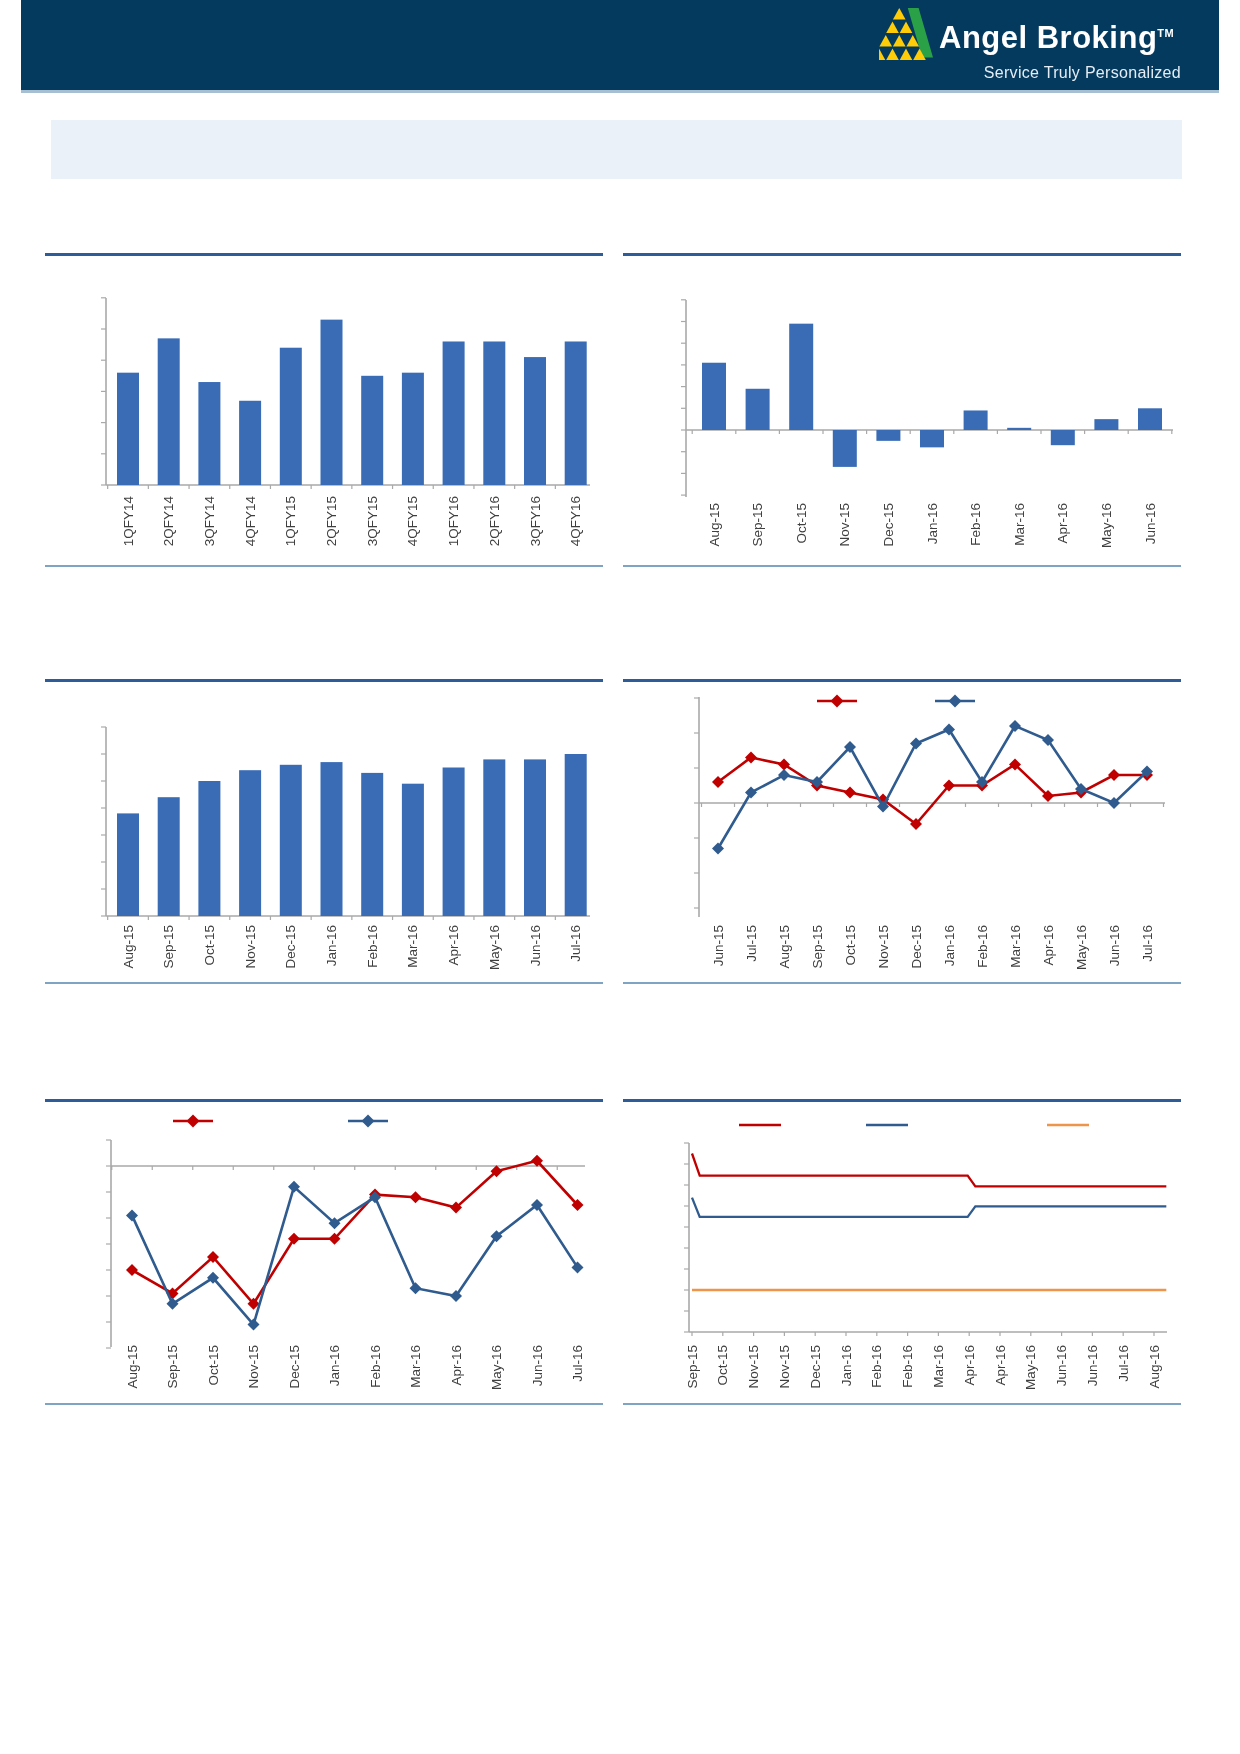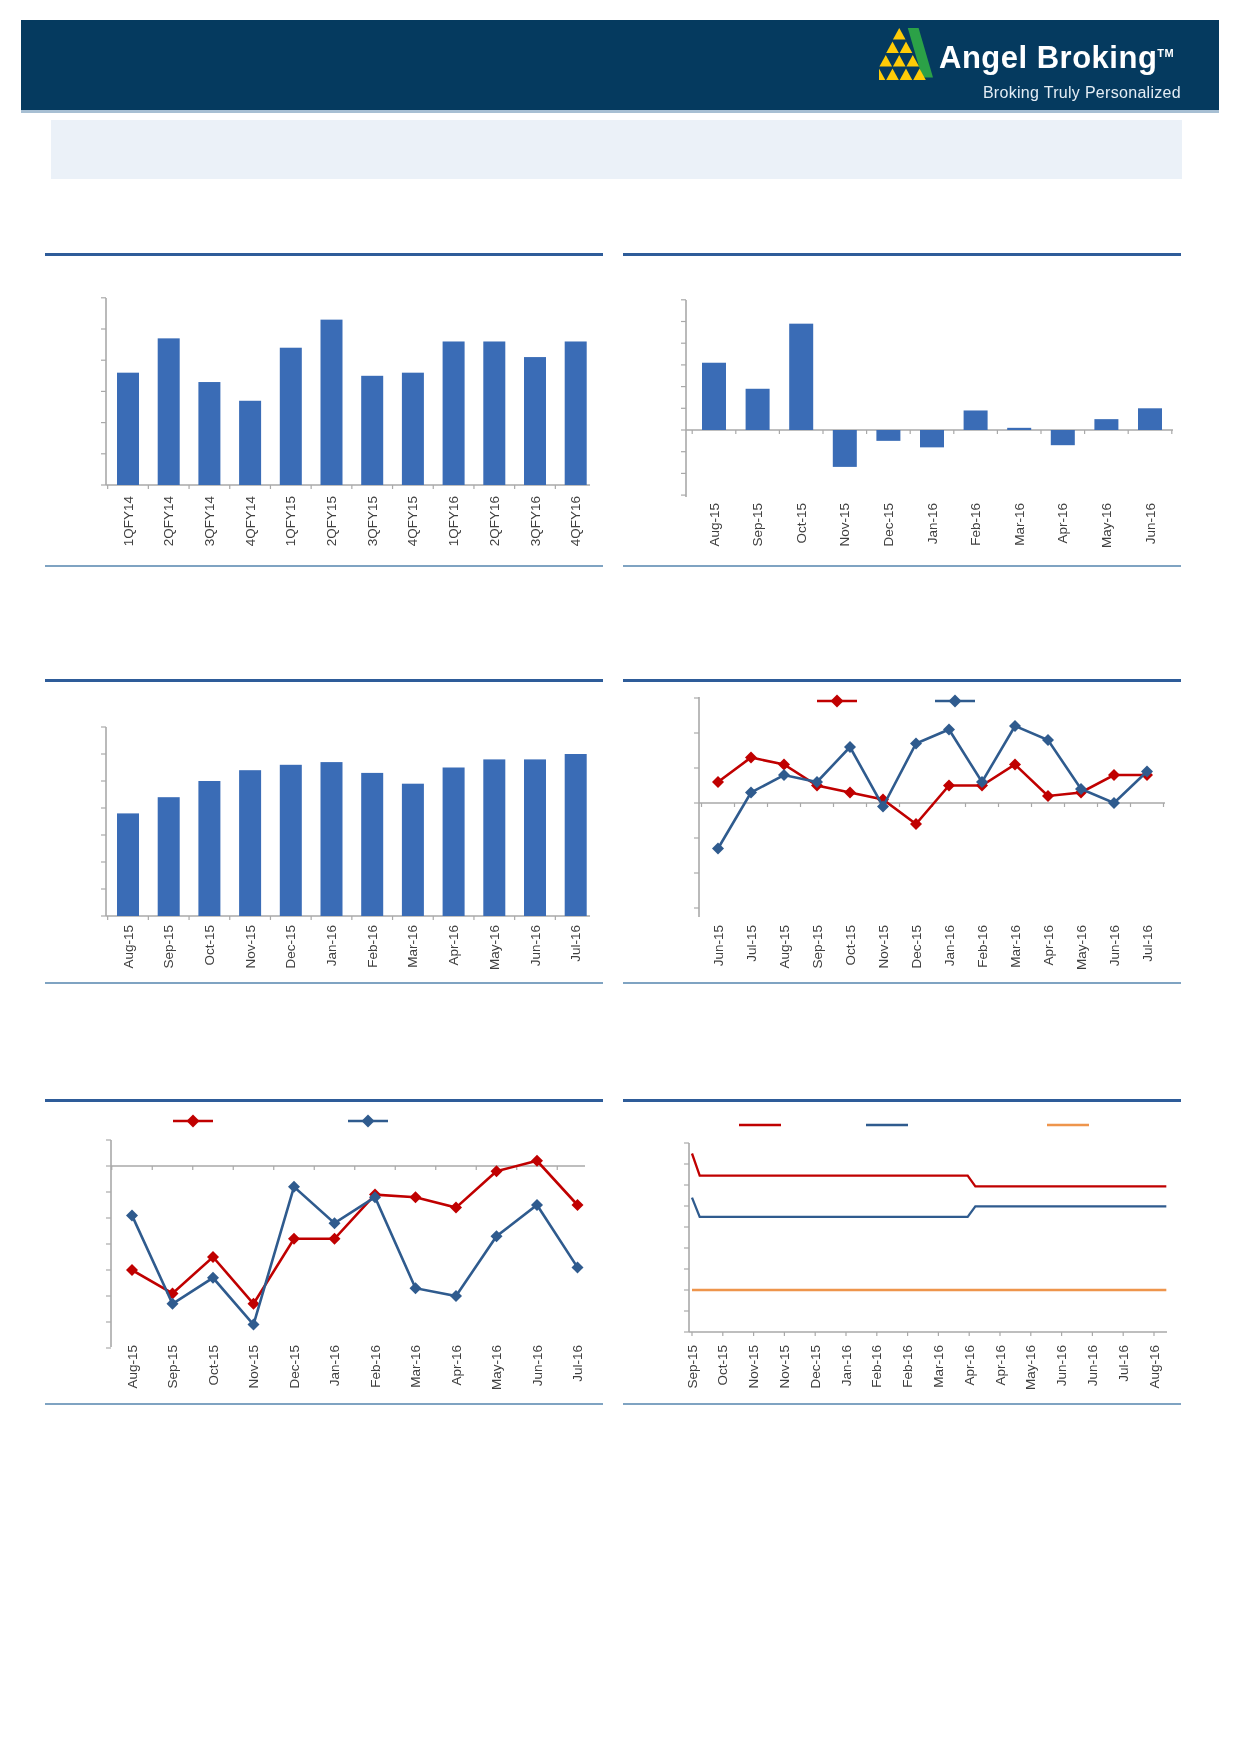--- a/index.html
+++ b/index.html
@@ -1,18 +1,18 @@
 <!DOCTYPE html>
 <html><head>
 <meta charset="utf-8">
 <style>
   html,body{margin:0;padding:0;background:#ffffff;}
   .page{position:relative;width:1240px;height:1754px;background:#ffffff;
         font-family:"Liberation Sans",sans-serif;overflow:hidden;}
-  .hdr{position:absolute;left:21px;top:20px;width:1198px;height:93px;
+  .hdr{position:absolute;left:21px;top:0;width:1198px;height:93px;
        background:#053A5F;border-bottom:3px solid #A7BFD3;box-sizing:border-box;}
   .logo-icon{position:absolute;left:858px;top:6px;width:54px;height:56px;}
   .brand{position:absolute;left:918px;top:20px;color:#ffffff;font-size:31px;
          font-weight:bold;letter-spacing:.5px;white-space:nowrap;}
   .brand sup{font-size:11px;font-weight:bold;vertical-align:super;}
   .tagline{position:absolute;right:38px;top:64px;color:#E4EDF5;font-size:16px;
            letter-spacing:.3px;white-space:nowrap;}
   .panel{position:absolute;left:51px;top:120px;width:1131px;height:59px;background:#EBF1F8;}
   .rule-t{position:absolute;height:3px;background:#2E5C99;}
   .rule-b{position:absolute;height:2px;background:#7FA3C2;}
@@ -32,21 +32,21 @@
       <polygon points="30,16 37,29 23,29" fill="#FFCC07"></polygon>
       <polygon points="7.5,31 14.5,44 0.5,44" fill="#FFCC07"></polygon>
       <polygon points="22.5,31 29.5,44 15.5,44" fill="#FFCC07"></polygon>
       <polygon points="37.5,31 44.5,44 30.5,44" fill="#FFCC07"></polygon>
       <polygon points="0,46 7,59 -7,59" fill="#FFCC07"></polygon>
       <polygon points="15,46 22,59 8,59" fill="#FFCC07"></polygon>
       <polygon points="30,46 37,59 23,59" fill="#FFCC07"></polygon>
       <polygon points="45,46 52,59 38,59" fill="#FFCC07"></polygon>
     </svg>
     <div class="brand"><span>Angel Broking</span><sup>TM</sup></div>
-    <div class="tagline">Broking Truly Personalized</div>
+    <div class="tagline">Service Truly Personalized</div>
   </div>
 
   <div class="panel"></div>
 
   <div class="rule-t" style="left:45px;top:253px;width:558px;"></div>
   <div class="rule-t" style="left:623px;top:253px;width:558px;"></div>
   <div class="rule-b" style="left:45px;top:565px;width:558px;"></div>
   <div class="rule-b" style="left:623px;top:565px;width:558px;"></div>
 
   <div class="rule-t" style="left:45px;top:679px;width:558px;"></div>

